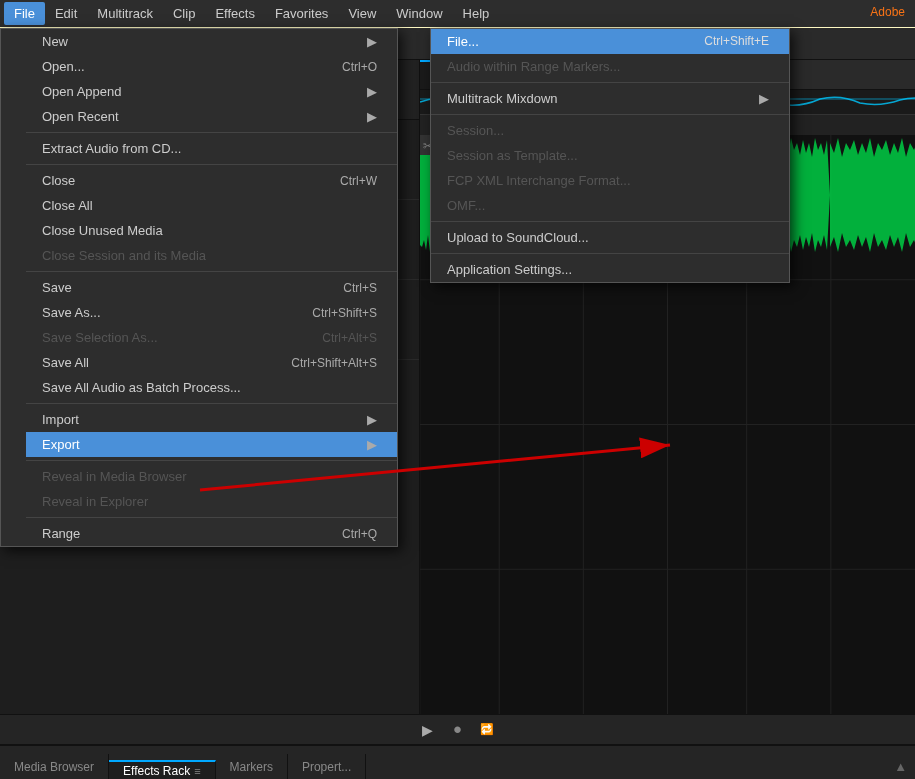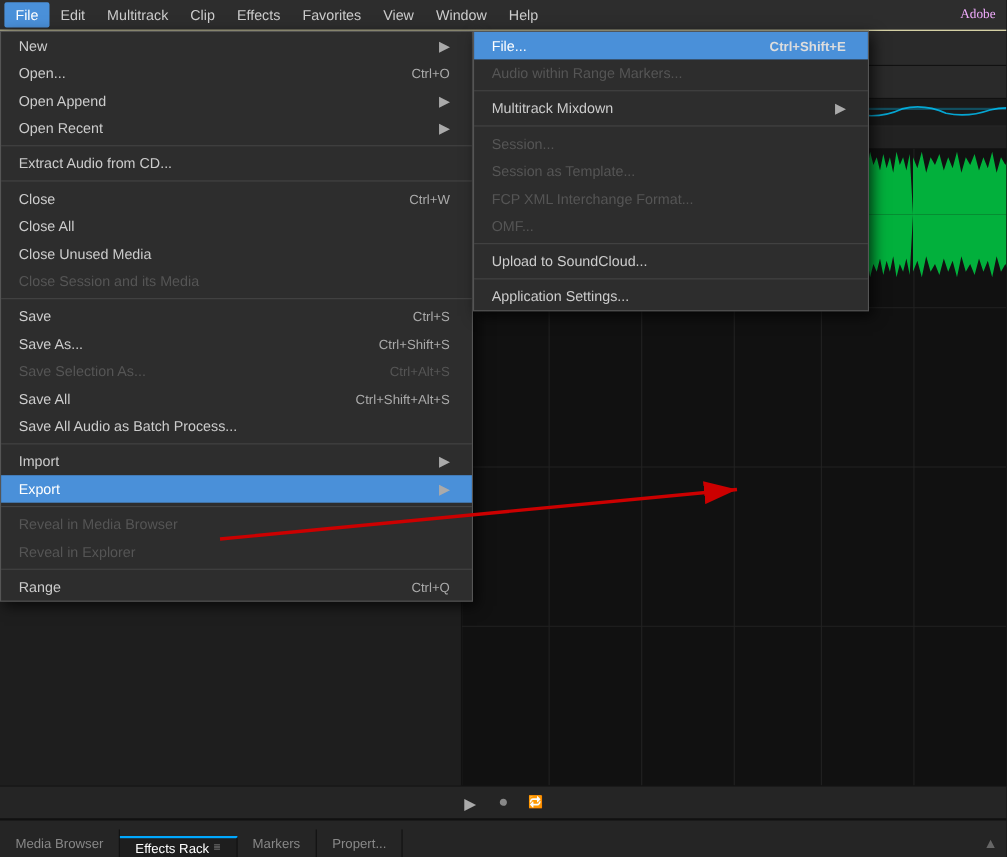--- a/index.html
+++ b/index.html
@@ -38,23 +38,22 @@
     }
     .menu-item.active {
       background: #4a90d9;
     }
 
     
     #adobe-text {
       position: absolute;
       right: 10px;
       top: 5px;
-      color: #f0abfc;
+      color: #f97316;
       font-size: 12px;
-      font-family: Liberation Serif, serif;
     }
 
     
     #toolbar {
       height: 32px;
       background: #2a2a2a;
       display: flex;
       align-items: center;
       padding: 0 8px;
       gap: 4px;
@@ -204,25 +203,26 @@
       border-right: 1px solid #111;
       background: #1e1e1e;
       border-top: 2px solid #00a8ff;
     }
 
     
     #file-menu {
       position: absolute;
       top: 28px;
       left: 0;
-      width: 430px;
+      width: 398px;
       background: #2d2d2d;
       border: 1px solid #555;
       z-index: 9999;
       box-shadow: 4px 4px 12px rgba(0,0,0,0.7);
+      padding-left: 25px;
     }
     .file-menu-item {
       display: flex;
       justify-content: space-between;
       align-items: center;
       padding: 5px 20px 5px 16px;
       color: #ccc;
       cursor: pointer;
       font-size: 13px;
       white-space: nowrap;
@@ -258,40 +258,38 @@
       left: 430px;
       width: 360px;
       background: #2d2d2d;
       border: 1px solid #555;
       z-index: 10000;
       box-shadow: 4px 4px 12px rgba(0,0,0,0.7);
     }
     .export-menu-item {
       display: flex;
       justify-content: space-between;
-      align-items: center;
       padding: 5px 20px 5px 16px;
       color: #ccc;
       cursor: pointer;
       font-size: 13px;
       white-space: nowrap;
     }
     .export-menu-item.active-highlight {
       background: #4a90d9;
       color: #fff;
     }
     .export-menu-item.disabled {
       color: #555;
       cursor: default;
     }
     .export-menu-item .shortcut {
       color: #aaa;
       font-size: 12px;
       margin-left: 20px;
-      font-weight: bold;
     }
     .export-menu-item.active-highlight .shortcut {
       color: #ddd;
     }
     .export-menu-sep {
       height: 1px;
       background: #444;
       margin: 3px 0;
     }
     .export-menu-item .submenu-arrow {

